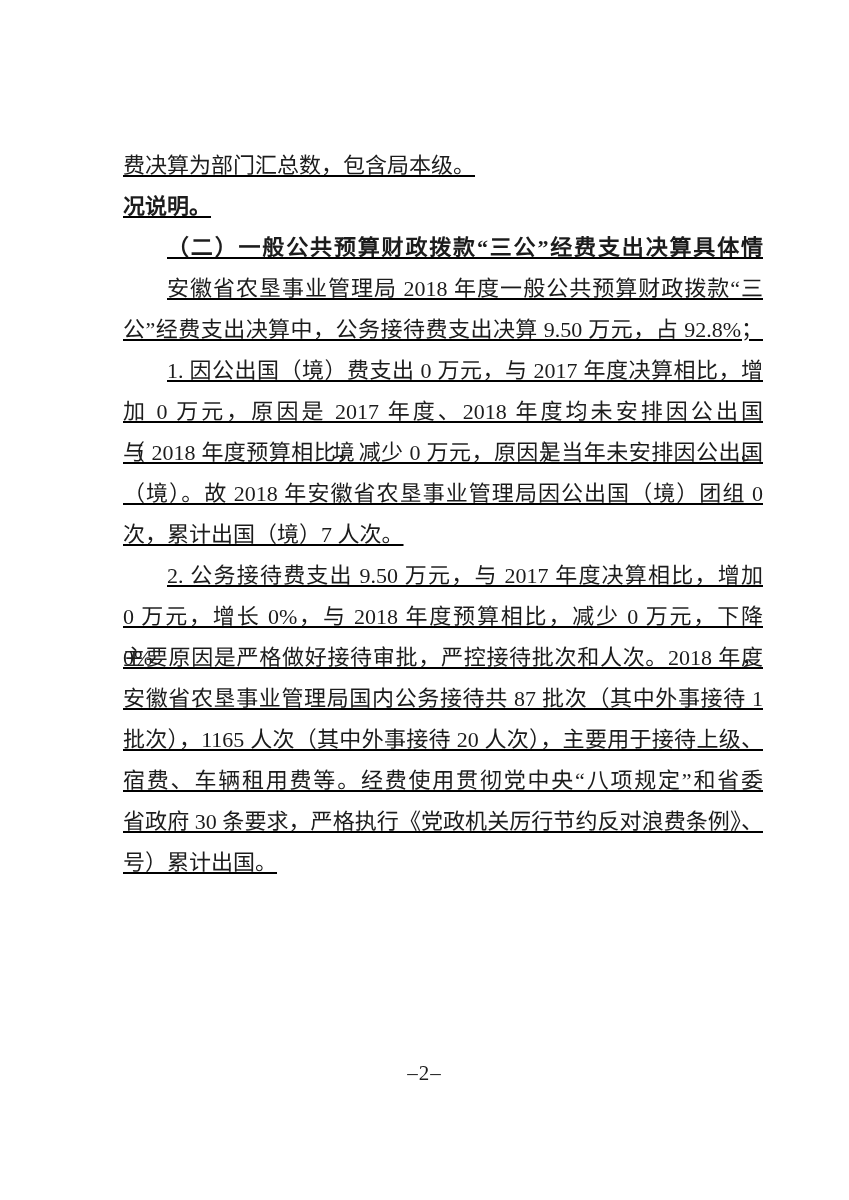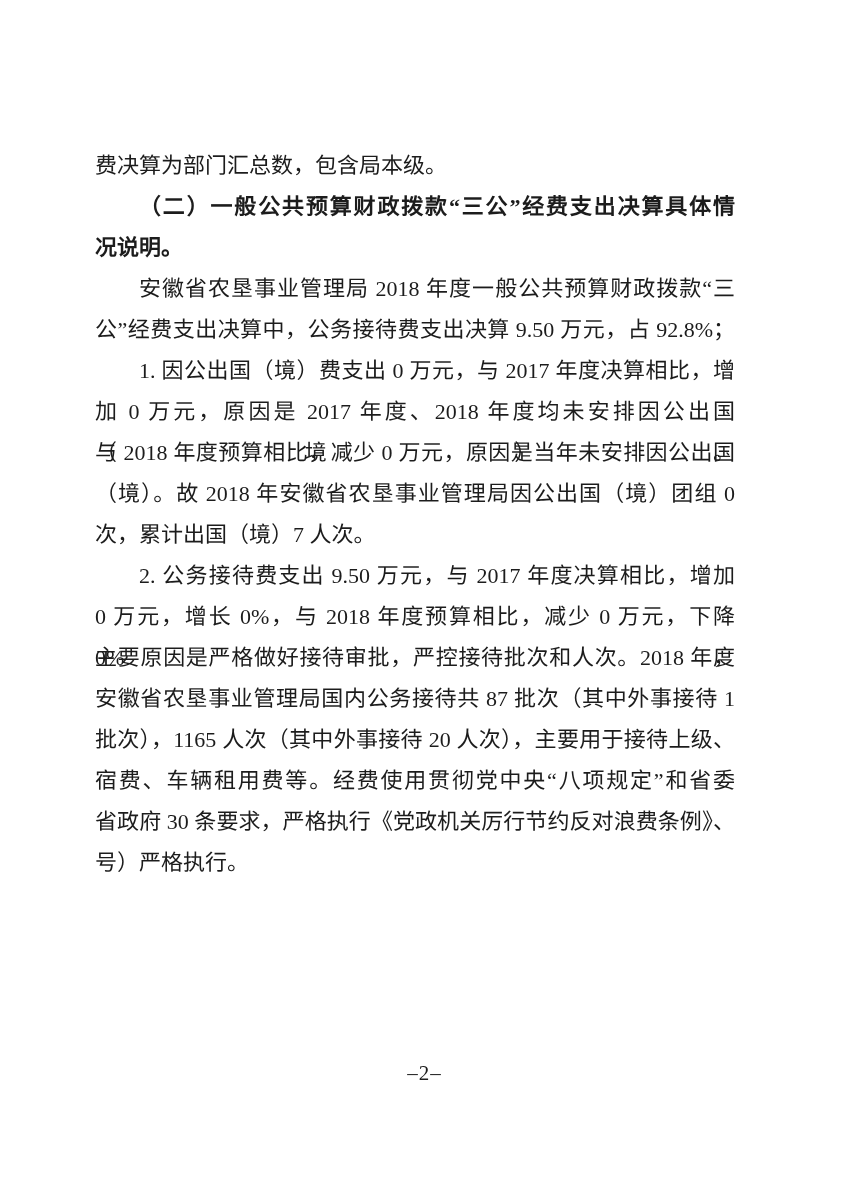--- a/index.html
+++ b/index.html
@@ -10,23 +10,24 @@
   .page {
     position: relative;
     width: 849px;
     height: 1200px;
     background: var(--background, #ffffff);
     overflow: hidden;
     font-family: "Liberation Serif", serif;
   }
   .doc {
     position: absolute;
-    left: 95px;
+    left: 123px;
     top: 145px;
     width: 640px;
+    text-decoration: underline;
   }
   .para {
     margin: 0;
     padding: 0;
   }
   .line {
     height: 41px;
     line-height: 41px;
     font-size: 22px;
     color: var(--text, #1c1c1c);
@@ -64,41 +65,41 @@
 </style>
 </head>
 <body>
 
 <div class="page">
   <main class="doc" id="doc-body">
       <div class="para">
         <div class="line">费决算为部门汇总数，包含局本级。</div>
       </div>
       <div class="para bold">
+        <div class="line">况说明。</div>
         <div class="line fill indent">（二）一般公共预算财政拨款“三公”经费支出决算具体情</div>
-        <div class="line">况说明。</div>
       </div>
       <div class="para">
         <div class="line fill indent">安徽省农垦事业管理局 2018 年度一般公共预算财政拨款“三</div>
         <div class="line fill">公”经费支出决算中，公务接待费支出决算 9.50 万元，占 92.8%；</div>
       </div>
       <div class="para">
         <div class="line fill indent">1. 因公出国（境）费支出 0 万元，与 2017 年度决算相比，增</div>
         <div class="line fill">加 0 万元，原因是 2017 年度、2018 年度均未安排因公出国（境）。</div>
         <div class="line fill">与 2018 年度预算相比，减少 0 万元，原因是当年未安排因公出国</div>
         <div class="line fill">（境）。故 2018 年安徽省农垦事业管理局因公出国（境）团组 0</div>
         <div class="line">次，累计出国（境）7 人次。</div>
       </div>
       <div class="para">
         <div class="line fill indent">2. 公务接待费支出 9.50 万元，与 2017 年度决算相比，增加</div>
         <div class="line fill">0 万元，增长 0%，与 2018 年度预算相比，减少 0 万元，下降 0%，</div>
         <div class="line fill">主要原因是严格做好接待审批，严控接待批次和人次。2018 年度</div>
         <div class="line fill">安徽省农垦事业管理局国内公务接待共 87 批次（其中外事接待 1</div>
         <div class="line fill">批次），1165 人次（其中外事接待 20 人次），主要用于接待上级、</div>
         <div class="line fill">宿费、车辆租用费等。经费使用贯彻党中央“八项规定”和省委</div>
         <div class="line fill">省政府 30 条要求，严格执行《党政机关厉行节约反对浪费条例》、</div>
-        <div class="line">号）严格执行。</div>
+        <div class="line">号）累计出国。</div>
       </div>
     </main>
   <footer class="footer">
     <span class="pageno">–2–</span>
   </footer>
 </div>
 
 </body></html>

